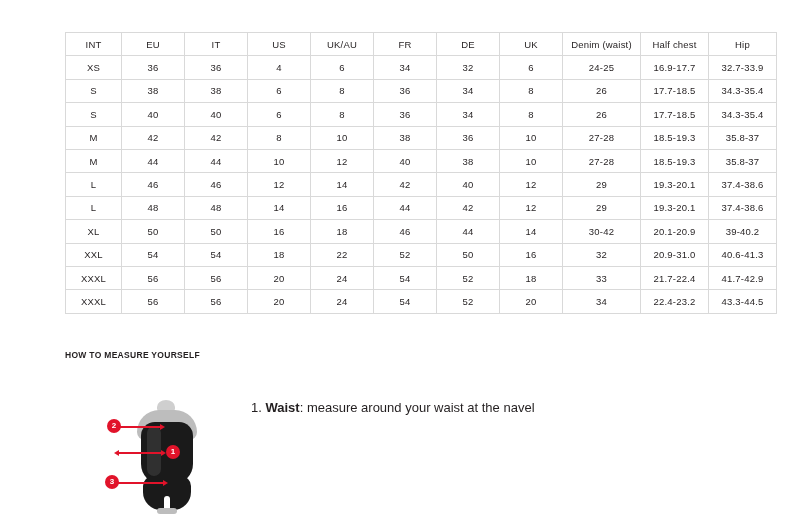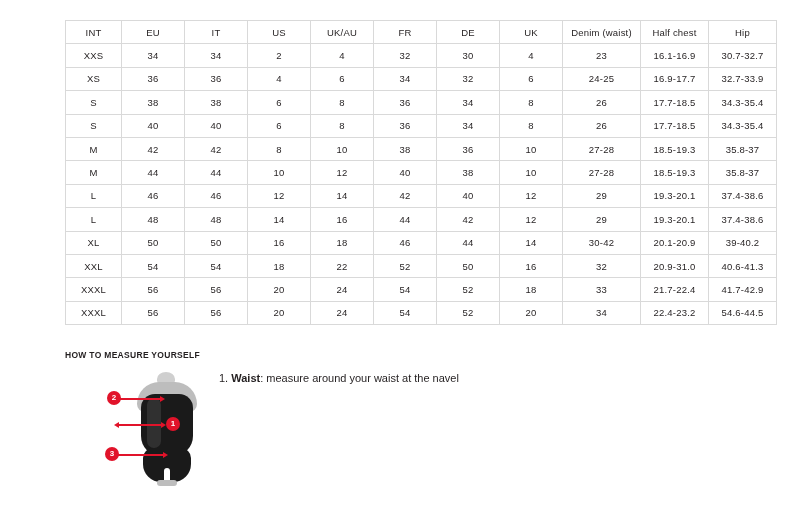--- a/index.html
+++ b/index.html
@@ -13,21 +13,21 @@
     font-family: "Liberation Sans", sans-serif;
     color: #231f20;
     position: relative;
     overflow: hidden;
   }
 
   
   .table-wrap {
     position: absolute;
     left: 65px;
-    top: 20px;
+    top: 32px;
     width: 668px;
   }
   table.size-table {
     border-collapse: collapse;
     width: 100%;
     table-layout: fixed;
   }
   table.size-table th,
   table.size-table td {
     border: 1px solid #d9d9d9;
@@ -66,42 +66,43 @@
     position: absolute;
     left: 65px;
     top: 350px;
     width: 668px;
   }
   .measure-title {
     font-size: 8.5px;
     font-weight: bold;
     letter-spacing: 0.3px;
     color: #231f20;
-    margin-bottom: 4px;
+    margin-bottom: 32px;
   }
   .measure-body {
     display: flex;
     align-items: flex-start;
   }
   .figure-box {
     width: 110px;
     height: 120px;
     position: relative;
     flex: 0 0 110px;
     margin-left: 20px;
   }
   .steps {
     margin-left: 24px;
     padding-top: 8px;
   }
   .step {
-    font-size: 11px;
+    font-size: 13px;
     line-height: 1.25;
     margin-bottom: 14px;
     color: #231f20;
+    margin-left: 32px;
   }
   .step b { font-weight: bold; }
 
   
   .torso {
     position: absolute;
     left: 28px;
     top: 8px;
     width: 52px;
     height: 108px;
@@ -235,33 +236,20 @@
         <th>FR</th>
         <th>DE</th>
         <th>UK</th>
         <th class="left-pad">Denim (waist)</th>
         <th class="left-pad">Half chest</th>
         <th class="left-pad">Hip</th>
       </tr>
     </thead>
     <tbody>
       <tr>
-        <td>XXS</td>
-        <td>34</td>
-        <td>34</td>
-        <td>2</td>
-        <td>4</td>
-        <td>32</td>
-        <td>30</td>
-        <td>4</td>
-        <td class="left-pad">23</td>
-        <td class="left-pad">16.1-16.9</td>
-        <td class="left-pad">30.7-32.7</td>
-      </tr>
-      <tr>
         <td>XS</td>
         <td>36</td>
         <td>36</td>
         <td>4</td>
         <td>6</td>
         <td>34</td>
         <td>32</td>
         <td>6</td>
         <td class="left-pad">24-25</td>
         <td class="left-pad">16.9-17.7</td>
@@ -388,21 +376,21 @@
         <td>XXXL</td>
         <td>56</td>
         <td>56</td>
         <td>20</td>
         <td>24</td>
         <td>54</td>
         <td>52</td>
         <td>20</td>
         <td class="left-pad">34</td>
         <td class="left-pad">22.4-23.2</td>
-        <td class="left-pad">54.6-44.5</td>
+        <td class="left-pad">43.3-44.5</td>
       </tr>
     </tbody>
   </table>
 </div>
 
 <div class="measure-section">
   <div class="measure-title">HOW TO MEASURE YOURSELF</div>
 
   <div class="measure-body">
 

